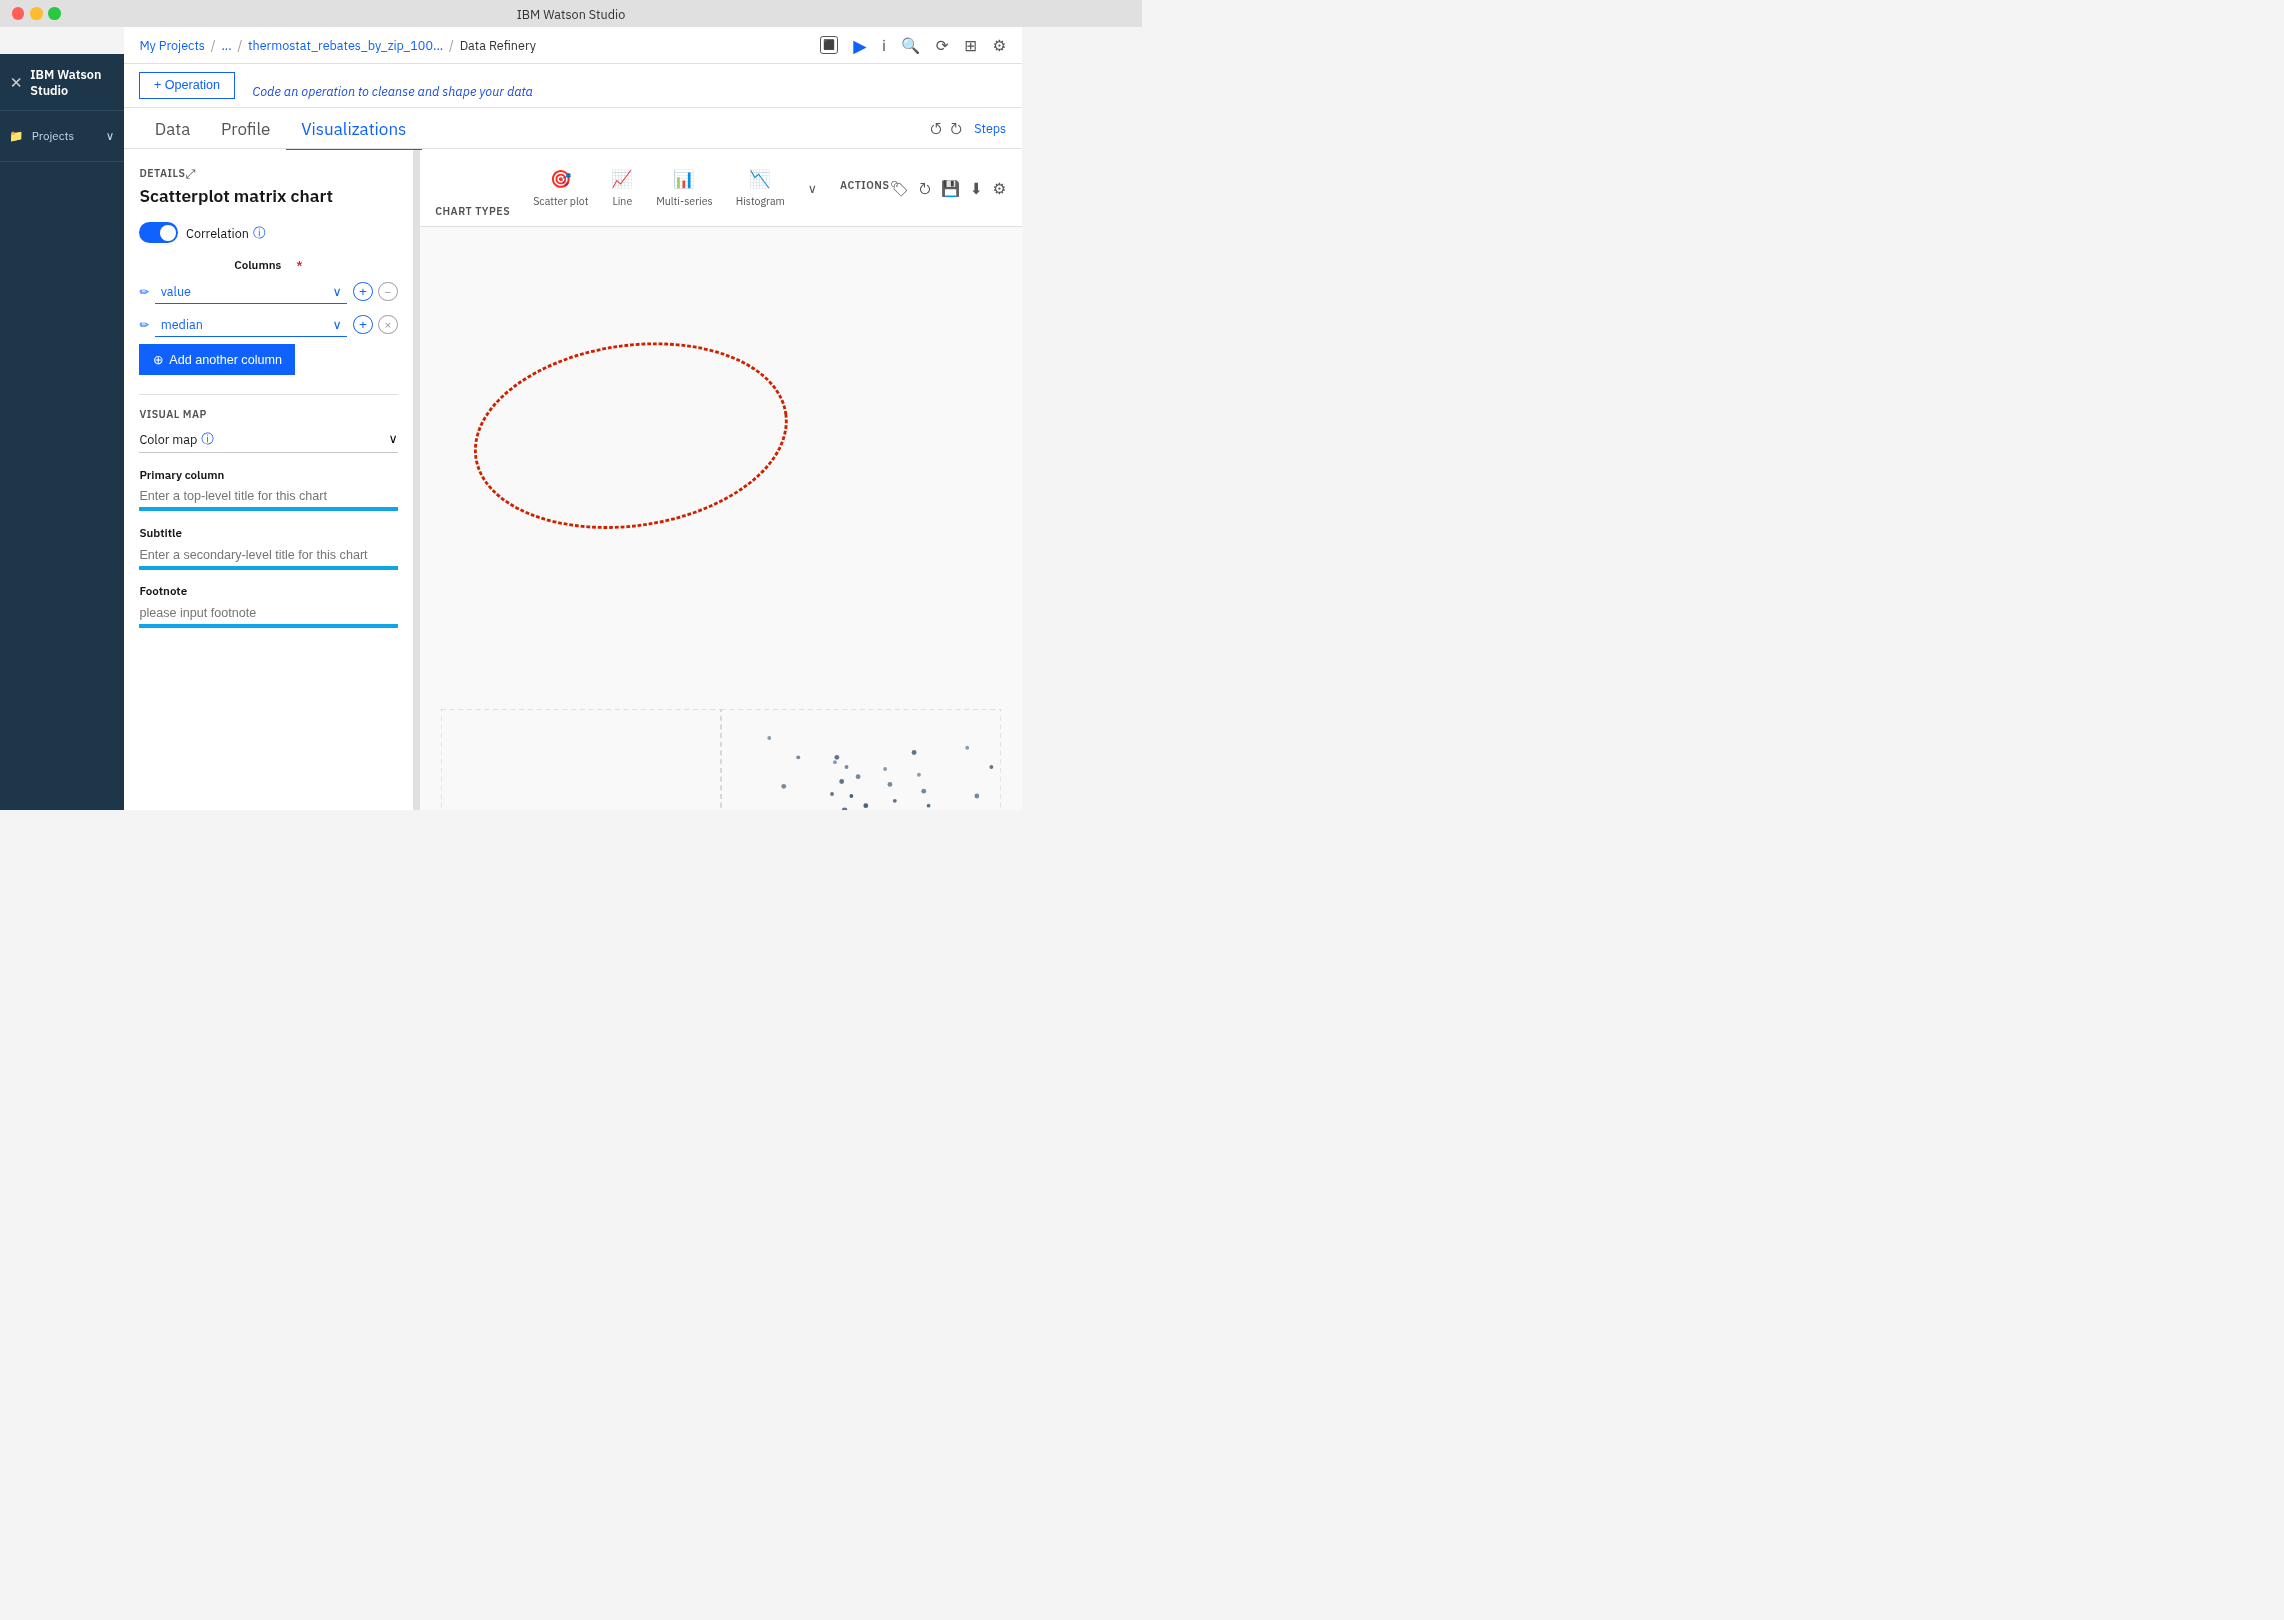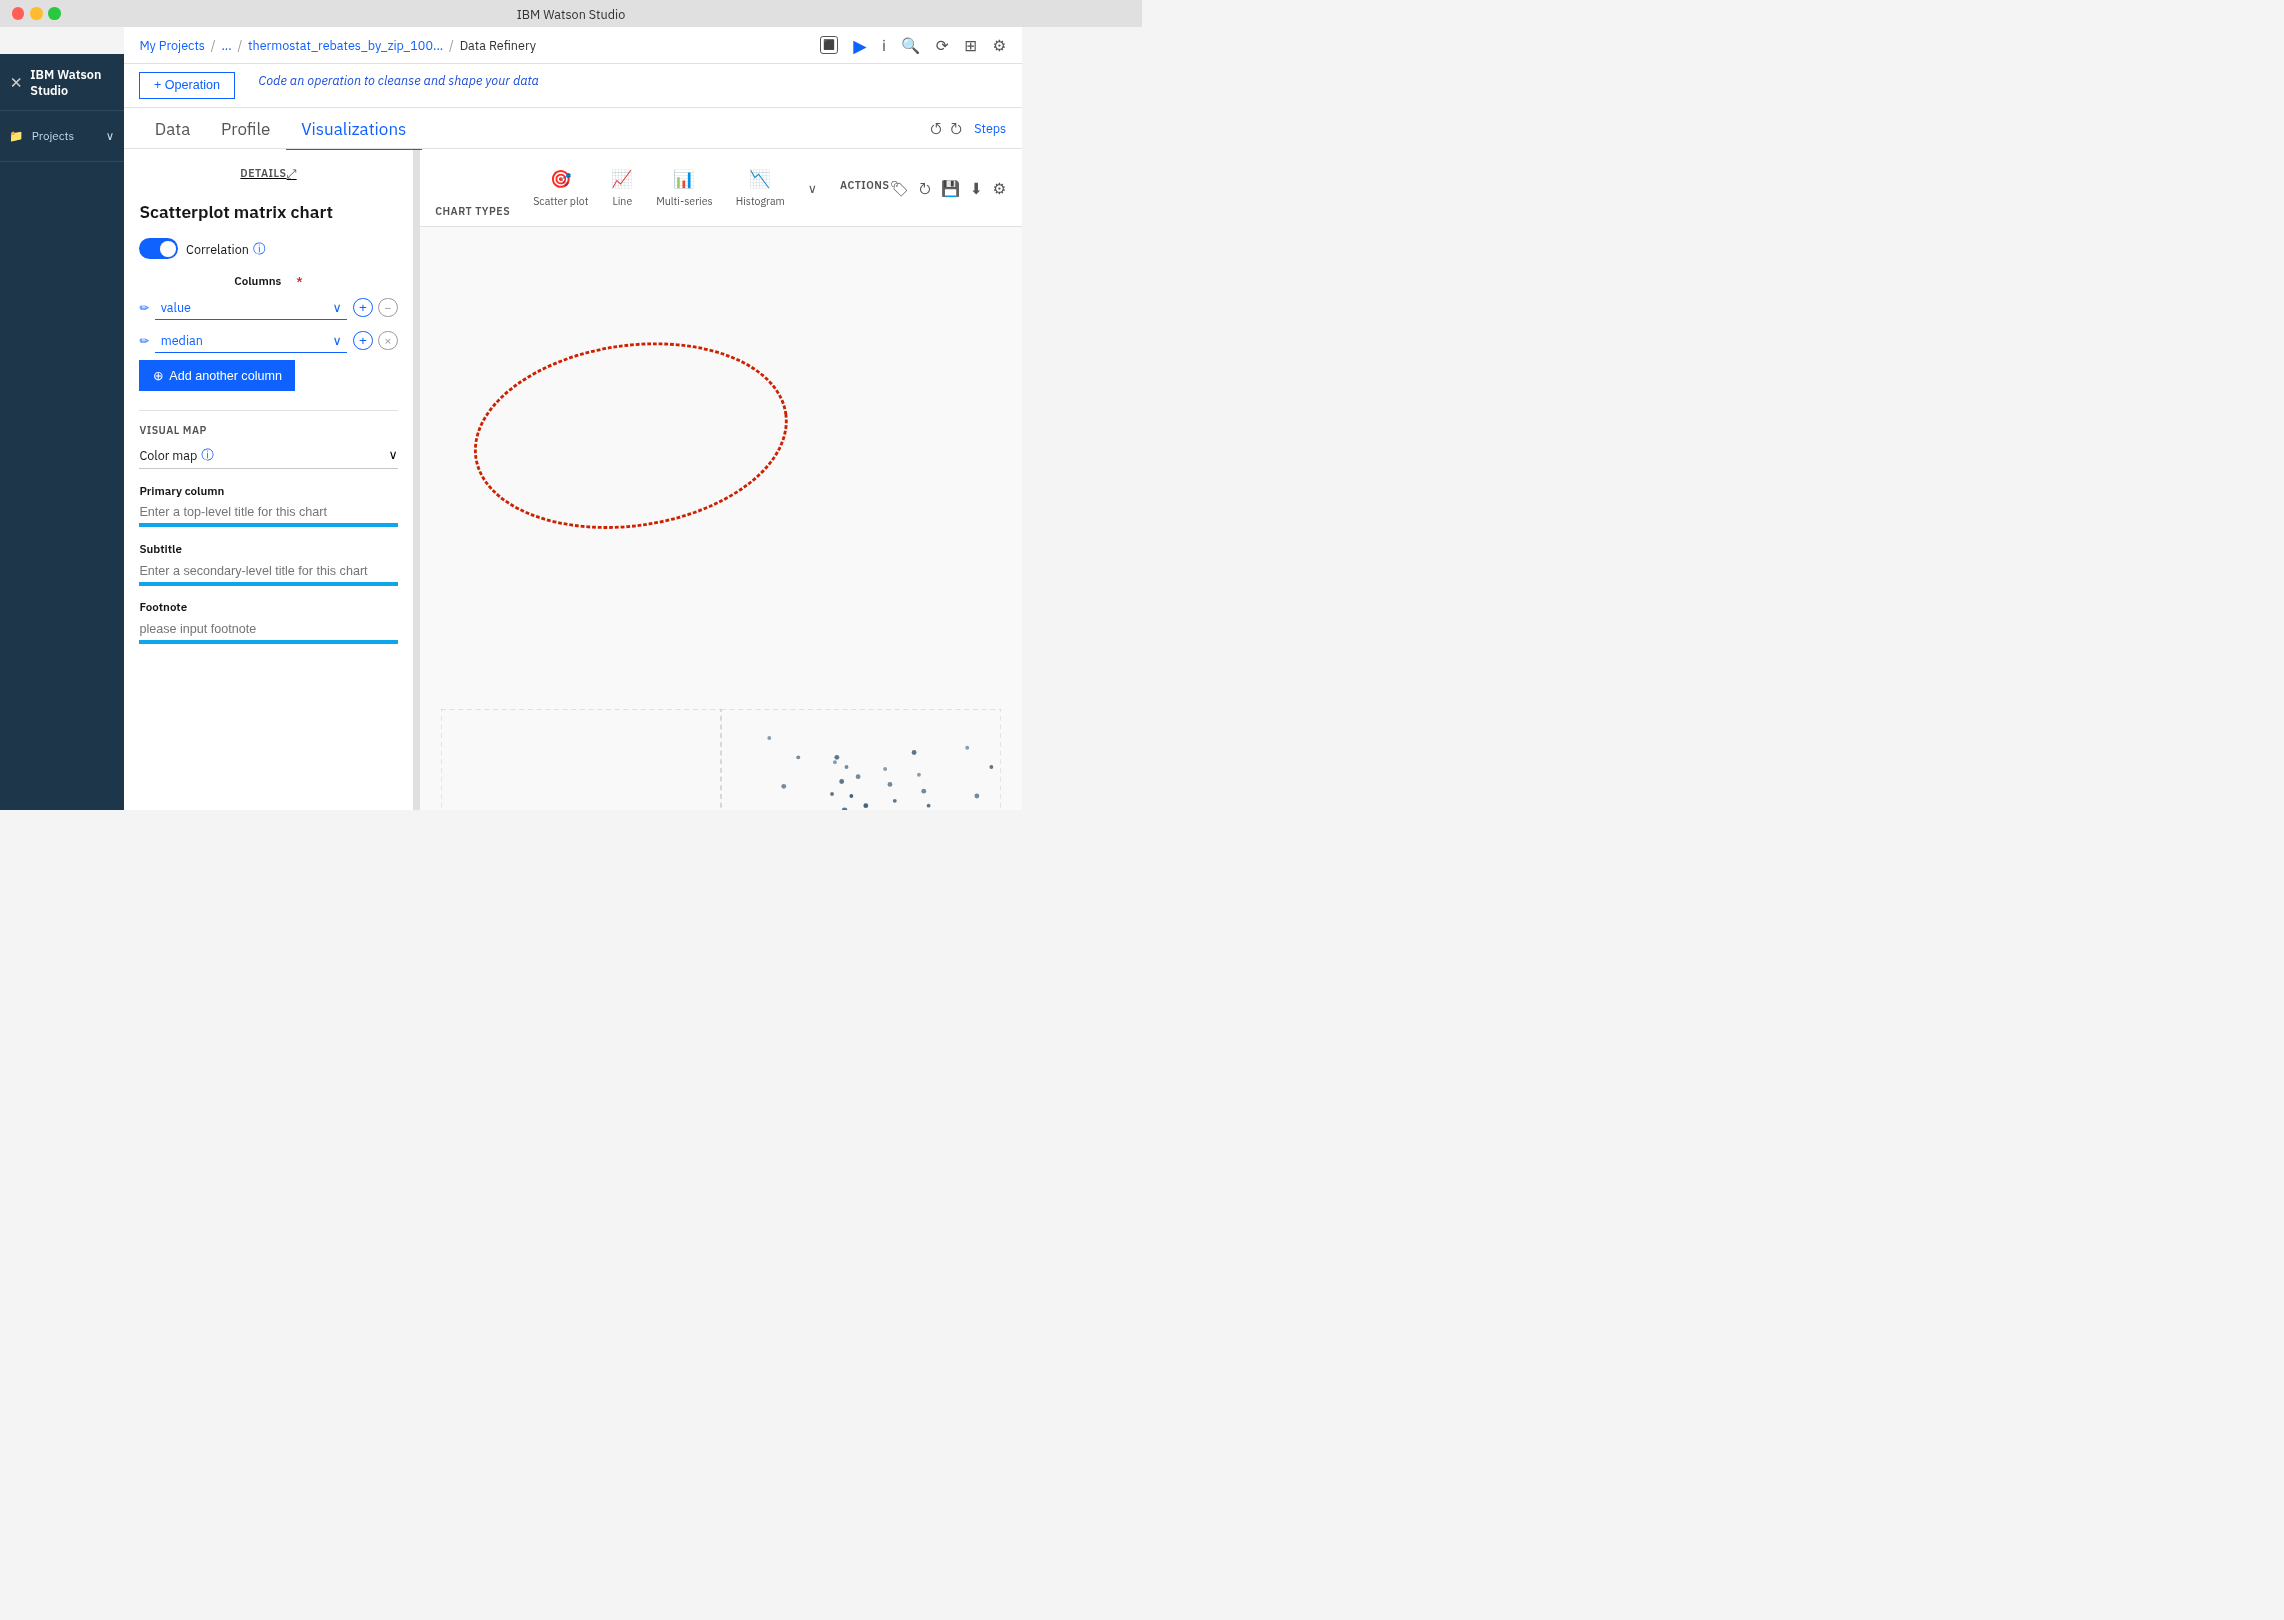--- a/index.html
+++ b/index.html
@@ -140,22 +140,22 @@
       color: #555;
     }
     .topnav-icon.play { color: #0f62fe; font-size: 17.4px; }
 
     
     .toolbar {
       background: #fff;
       padding: 7.7px 15.4px;
       border-bottom: 1px solid #e0e0e0;
       display: flex;
-      align-items: flex-start;
-      gap: 24px;
+      align-items: flex-end;
+      gap: 18px;
     }
     .btn-operation {
       background: #fff;
       border: 1px solid #0f62fe;
       color: #0f62fe;
       padding: 5.8px 13.5px;
       font-size: 12.6px;
       cursor: pointer;
       display: flex;
       align-items: center;
@@ -215,24 +215,23 @@
     .details-panel {
       width: 290px;
       background: #fff;
       border-right: 1px solid #e0e0e0;
       overflow-y: auto;
       padding: 15.4px;
       flex-shrink: 0;
     }
     .details-header {
       display: flex;
-      justify-content: center;
-      align-items: center;
-      margin-bottom: 18px;
-      text-decoration: underline;
+      justify-content: flex-start;
+      align-items: center;
+      margin-bottom: 2px;
     }
     .details-label {
       font-size: 10.6px;
       font-weight: 600;
       color: #525252;
       text-transform: uppercase;
       letter-spacing: 0.5px;
     }
     .details-title {
       font-size: 17.4px;

